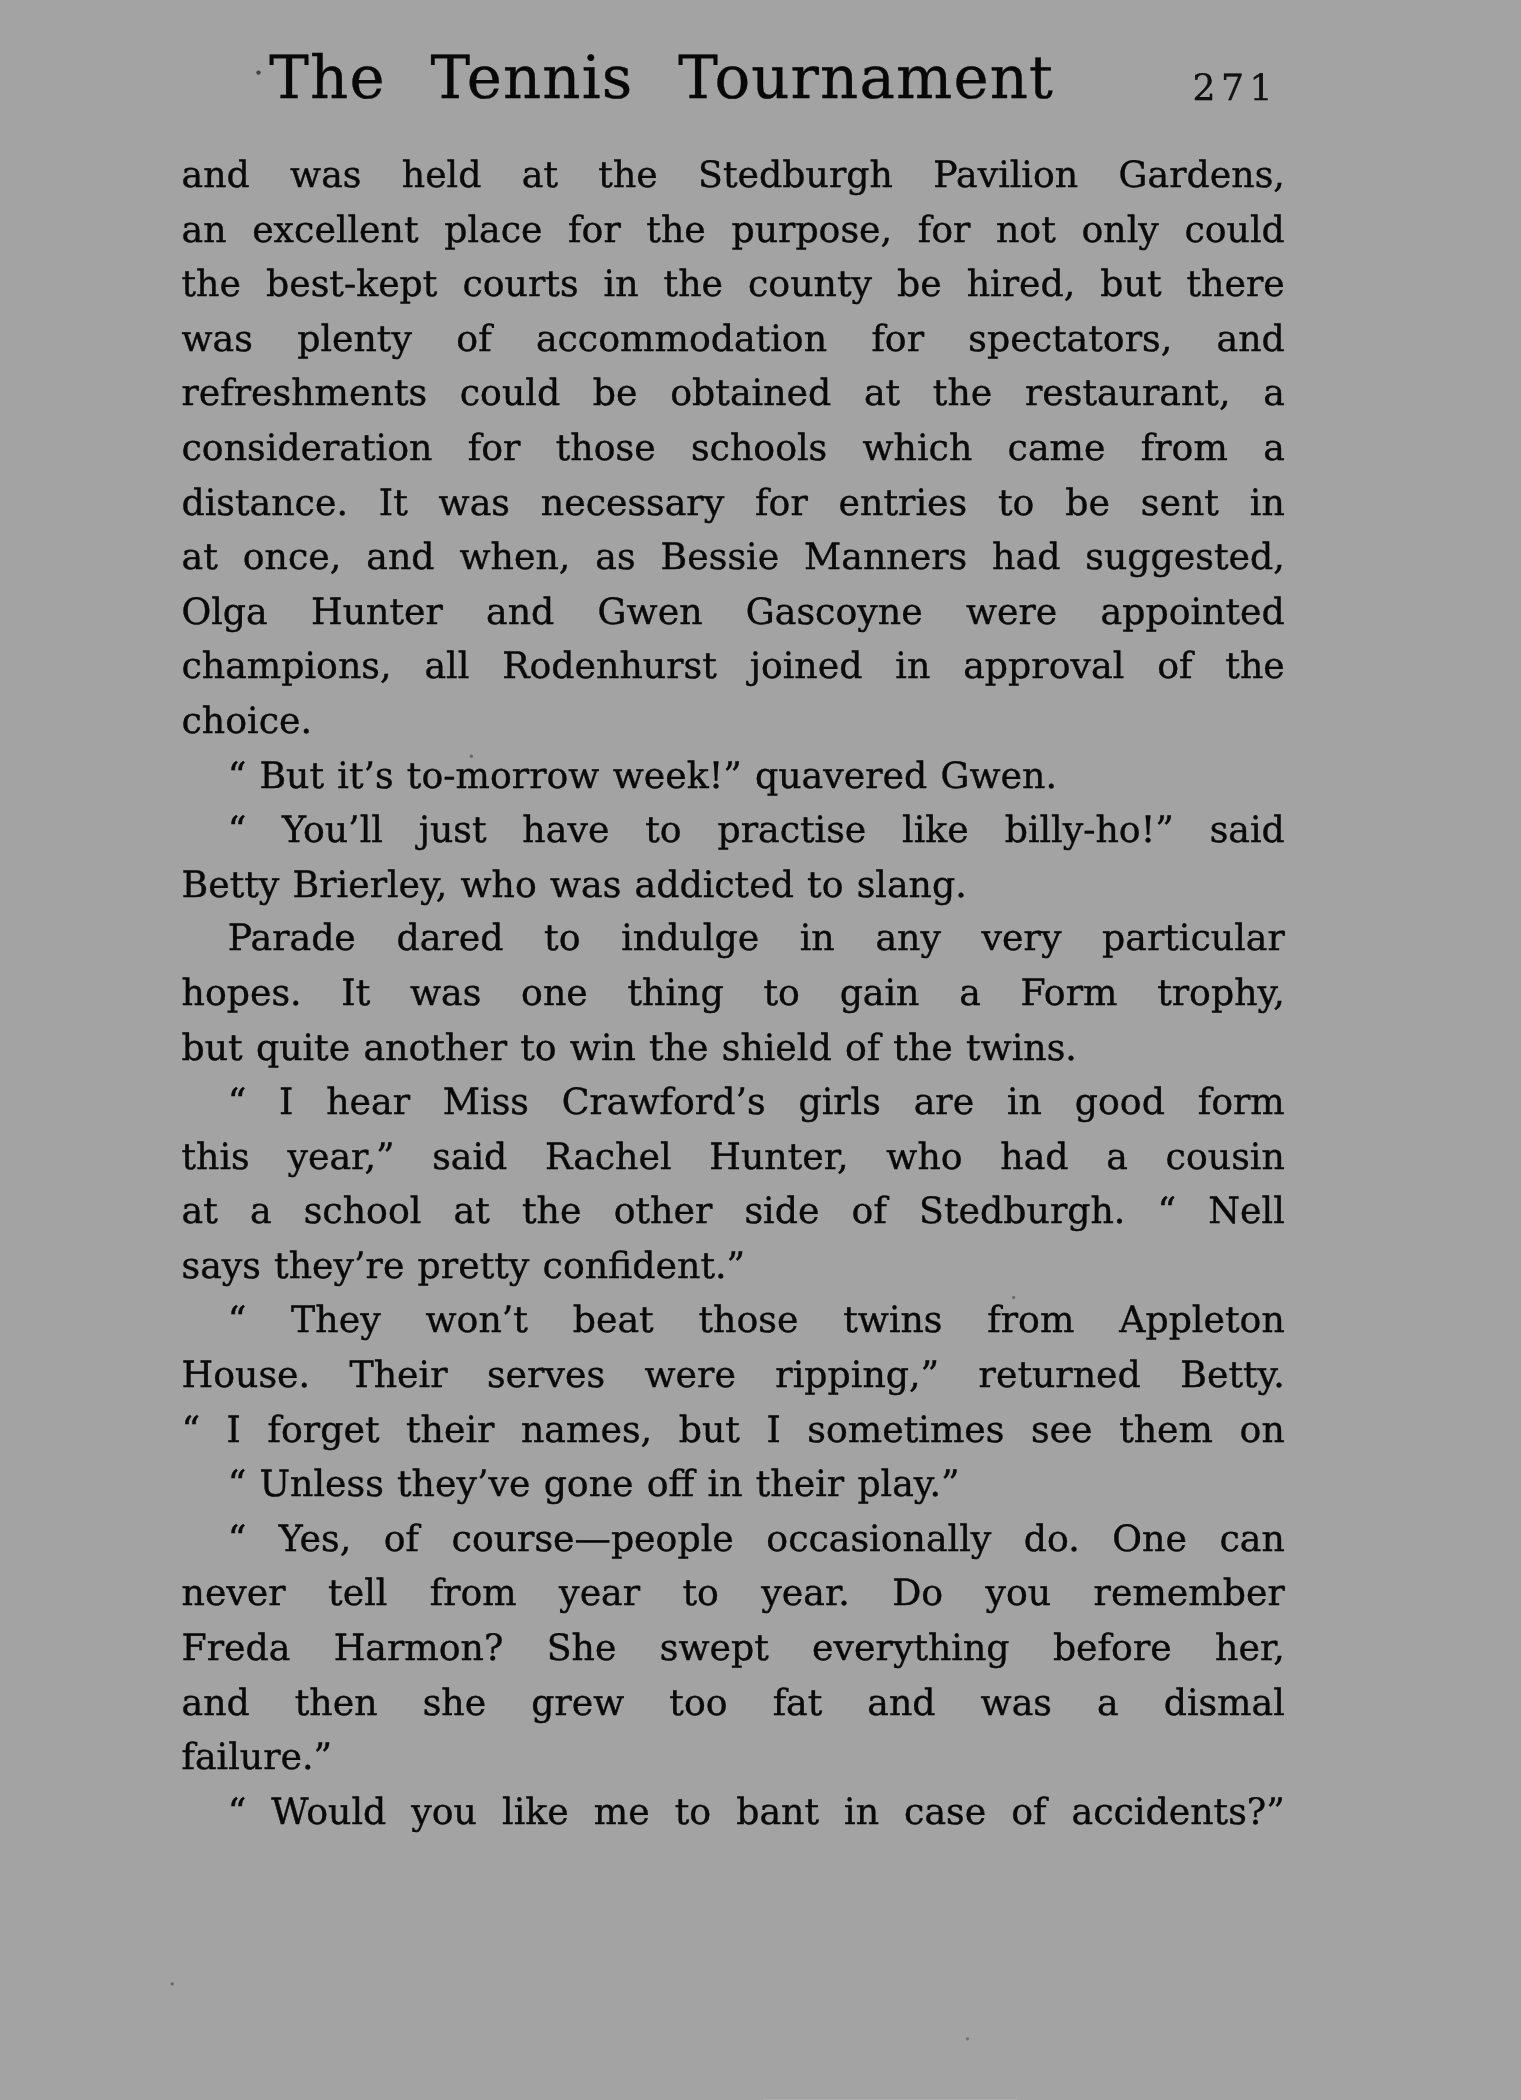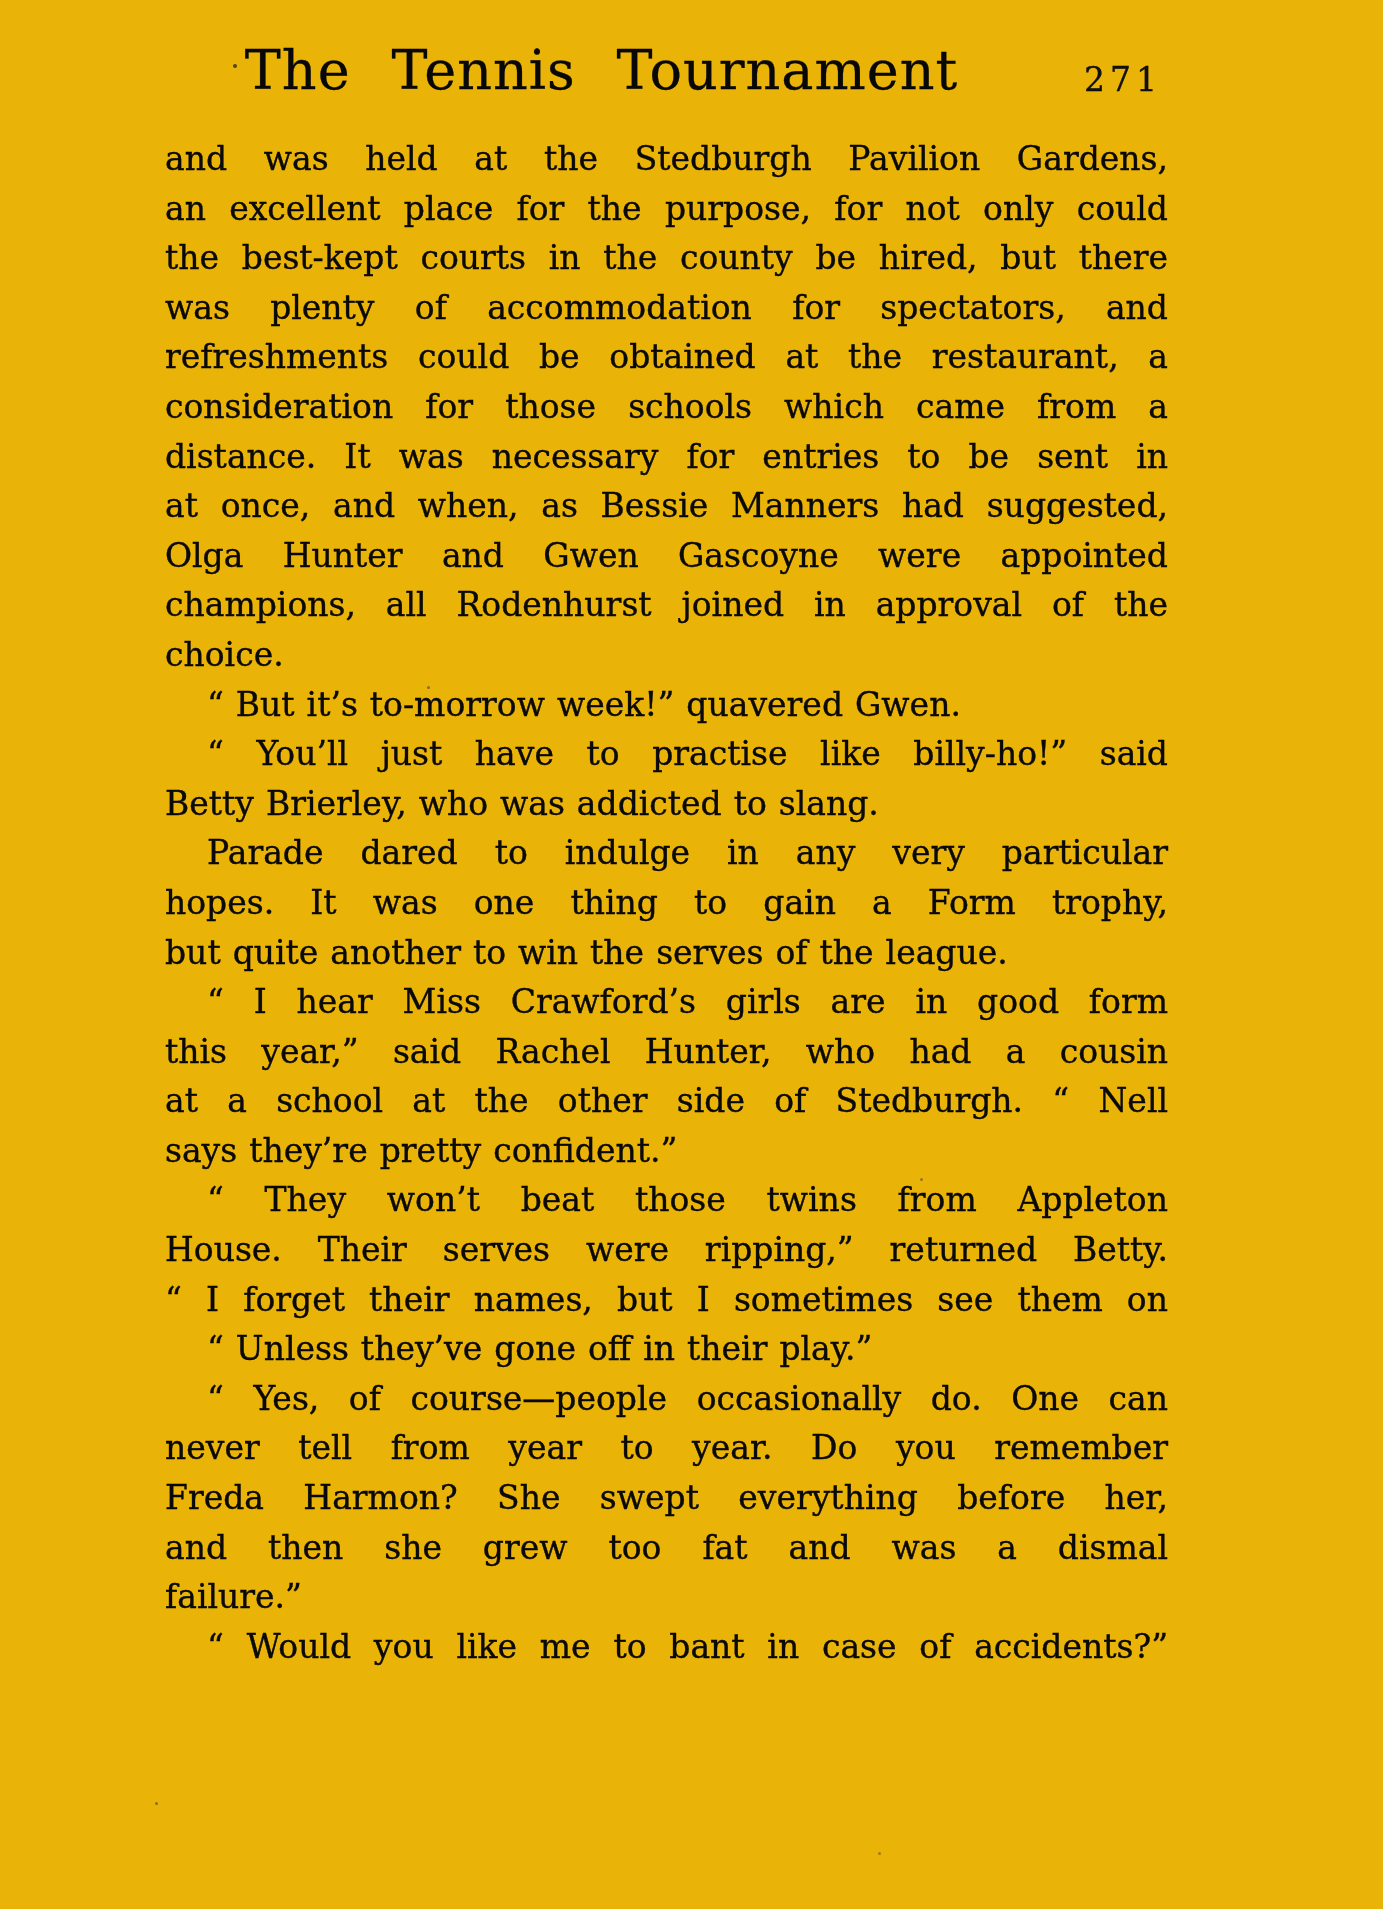--- a/index.html
+++ b/index.html
@@ -4,21 +4,21 @@
 <style>
   html, body {
     margin: 0;
     padding: 0;
     background: #ffffff;
   }
   .page {
     position: relative;
     width: 1383px;
     height: 1909px;
-    background: #eab308;
+    background: #a3a3a3;
     overflow: hidden;
     font-family: "DejaVu Serif", "Liberation Serif", serif;
     color: #0a0a0a;
   }
   .header {
     position: absolute;
     left: 165px;
     top: 38px;
     width: 1003px;
     height: 80px;
@@ -104,21 +104,21 @@
     <div class="line j">distance.  It was necessary for entries to be sent in</div>
     <div class="line j">at once, and when, as Bessie Manners had suggested,</div>
     <div class="line j">Olga Hunter and Gwen Gascoyne were appointed</div>
     <div class="line j">champions, all Rodenhurst joined in approval of the</div>
     <div class="line l">choice.</div>
     <div class="line l ind">“ But it’s to-morrow week!” quavered Gwen.</div>
     <div class="line j ind">“ You’ll just have to practise like billy-ho!” said</div>
     <div class="line l">Betty Brierley, who was addicted to slang.</div>
     <div class="line j ind">Parade dared to indulge in any very particular</div>
     <div class="line j">hopes.  It was one thing to gain a Form trophy,</div>
-    <div class="line l">but quite another to win the serves of the league.</div>
+    <div class="line l">but quite another to win the shield of the twins.</div>
     <div class="line j ind">“ I hear Miss Crawford’s girls are in good form</div>
     <div class="line j">this year,” said Rachel Hunter, who had a cousin</div>
     <div class="line j">at a school at the other side of Stedburgh.  “ Nell</div>
     <div class="line l">says they’re pretty confident.”</div>
     <div class="line j ind">“ They won’t beat those twins from Appleton</div>
     <div class="line j">House.  Their serves were ripping,” returned Betty.</div>
     <div class="line j">“ I forget their names, but I sometimes see them on</div>
     <div class="line l ind">“ Unless they’ve gone off in their play.”</div>
     <div class="line j ind">“ Yes, of course—people occasionally do.  One can</div>
     <div class="line j">never tell from year to year.  Do you remember</div>

